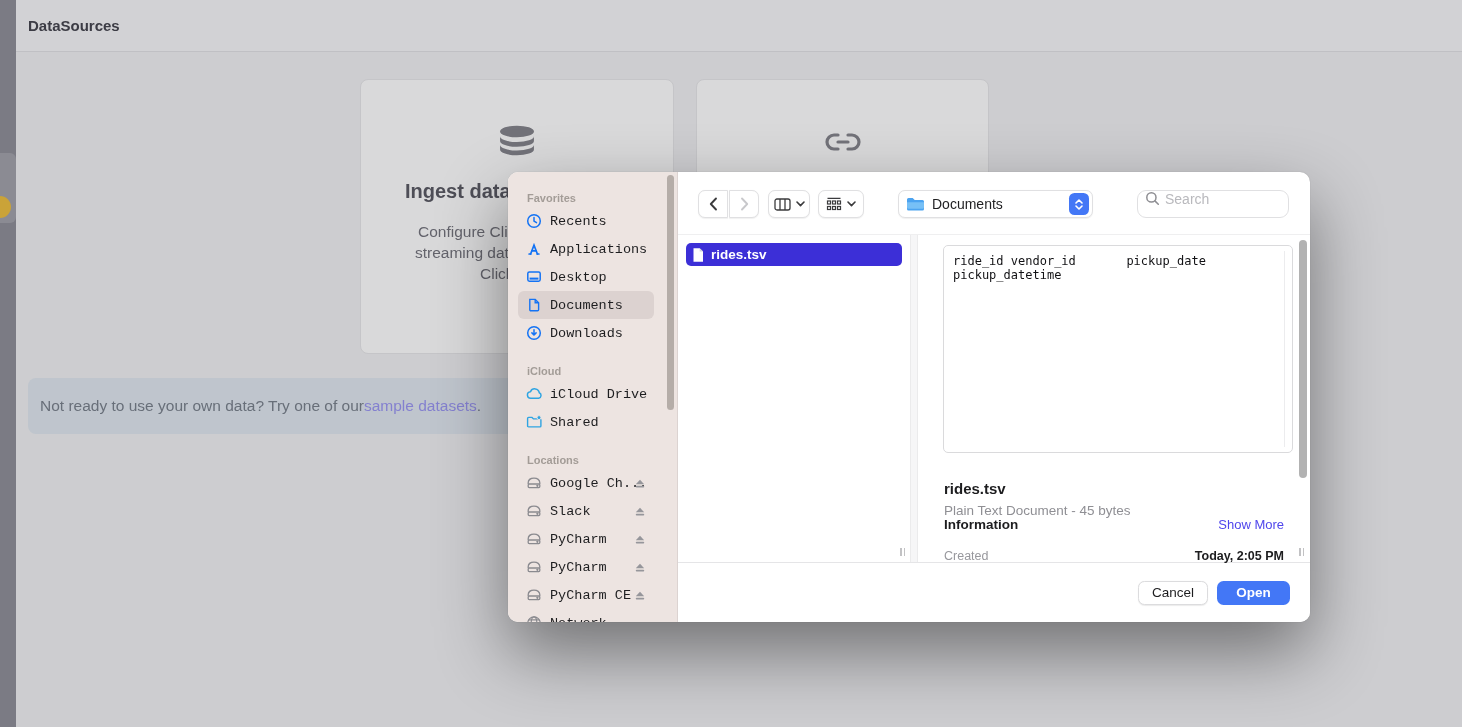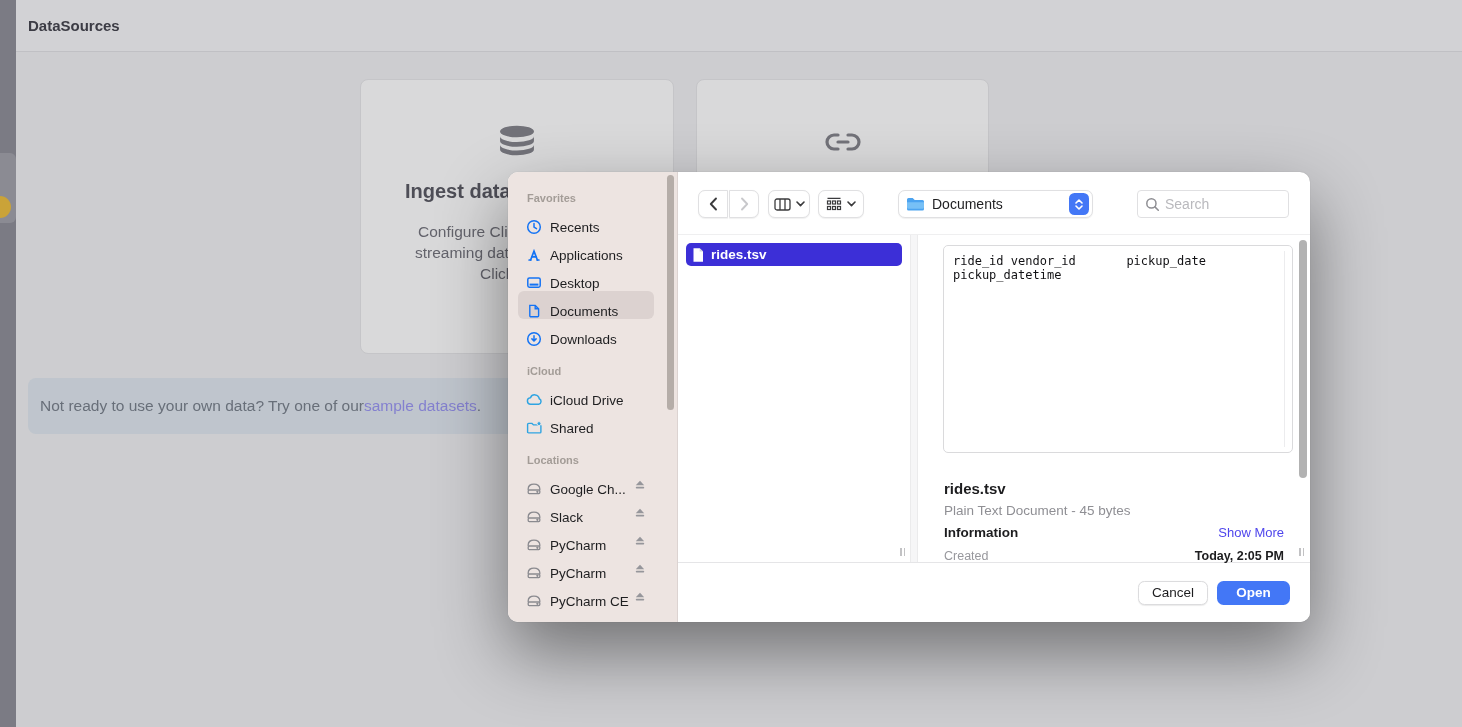--- a/index.html
+++ b/index.html
@@ -30,56 +30,56 @@
 
   .scrim { position:absolute; inset:0; background:rgba(18,18,22,0.16); z-index:5; }
 
   
   .dialog { position:absolute; left:508px; top:172px; width:802px; height:450px; border-radius:10px; background:#ffffff; box-shadow:0 30px 70px rgba(0,0,0,.45), 0 0 1px rgba(0,0,0,.25); z-index:10; display:flex; overflow:hidden; }
 
   
   .sb { width:170px; background:#ede4e1; border-right:1px solid rgba(0,0,0,.07); position:relative; flex:none; padding:20px 0 0 12px; }
   .sb-label { font-size:11px; font-weight:700; color:#a39c97; margin:0 0 2px 7px; height:13px; }
   .sb-label.gap { margin-top:18px; }
-  .sb-item { position:relative; width:136px; height:28px; margin-left:-2px; display:flex; align-items:flex-end; border-radius:6px; padding-left:7px; }
+  .sb-item { position:relative; width:136px; height:28px; margin-left:-2px; display:flex; align-items:center; border-radius:6px; padding-left:7px;font-family:Liberation Mono, monospace; }
   .sb-item.sel { background:#dcd2d0; }
   .sb-ico { width:18px; display:flex; justify-content:center; flex:none; }
   .sb-txt { font-size:13.5px; color:#1e1e20; margin-left:7px; white-space:nowrap; }
   .sb-eject { position:absolute; right:8px; top:8px; }
   .sb-scroll { position:absolute; right:3px; top:3px; width:7px; height:235px; border-radius:4px; background:rgba(125,117,111,.5); }
 
   
   .main { flex:1; display:flex; flex-direction:column; position:relative; }
   .toolbar { height:63px; position:relative; border-bottom:1px solid #efeff0; flex:none; }
   .tb-btn { position:absolute; top:18px; height:28px; background:#fff; border:1px solid #e0e0e2; border-radius:7px; display:flex; align-items:center; justify-content:center; box-shadow:0 .5px 1px rgba(0,0,0,.06); }
   .btn-back { left:20px; width:30px; border-radius:7px 0 0 7px; }
   .btn-fwd  { left:51px; width:30px; border-radius:0 7px 7px 0; }
   .btn-cols { left:90px; width:42px; gap:5px; }
   .btn-group{ left:140px; width:46px; gap:5px; }
   .loc-select { position:absolute; left:220px; top:18px; width:195px; height:28px; background:#fff; border:1px solid #e0e0e2; border-radius:7px; display:flex; align-items:center; padding-left:7px; box-shadow:0 .5px 1px rgba(0,0,0,.06); }
   .loc-label { font-size:14px; color:#1f1f21; margin-left:7px; flex:1; }
   .loc-capsule { width:20px; height:22px; border-radius:5.5px; background:#4377f6; margin-right:3px; display:flex; flex-direction:column; align-items:center; justify-content:center; gap:1px; flex:none; }
-  .search { position:absolute; right:21px; top:18px; width:152px; height:28px; background:#fff; border:1px solid #e0e0e2; border-radius:4px; display:flex; align-items:center; padding-left:7px; }
+  .search { position:absolute; right:21px; top:18px; width:152px; height:28px; background:#fff; border:1px solid #e0e0e2; border-radius:9px; display:flex; align-items:flex-start; padding-left:7px; }
   .search input { border:none; outline:none; width:110px; font-size:14px; color:#1f1f21; margin-left:5px; font-family:"Liberation Sans",sans-serif; background:transparent; }
   .search input::placeholder { color:#b9b9bd; }
 
   .content { flex:1; display:flex; position:relative; min-height:0; }
   .col-files { width:232px; flex:none; position:relative; background:#fff; }
   .col-sep { width:8px; flex:none; background:#f6f6f7; border-left:1px solid #ebebec; border-right:1px solid #ebebec; }
   .file-row { position:absolute; left:8px; top:8px; width:216px; height:23px; border-radius:5px; display:flex; align-items:center; padding-left:5px; }
   .file-row.sel { background:#3c2fd7; }
   .file-name { font-size:13.5px; font-weight:600; color:#fff; margin-left:6px; }
   .col-prev { flex:1; position:relative; background:#fff; }
   .prev-box { position:absolute; left:25px; top:10px; width:350px; height:208px; border:1px solid #dadadc; border-radius:5px; background:#fff; padding:8px 9px; }
   .prev-text { font-family:"DejaVu Sans Mono",monospace; font-size:12px; line-height:14px; color:#111114; white-space:pre; }
   .prev-scroll { position:absolute; right:7px; top:5px; bottom:5px; width:1px; background:#ececee; }
   .info-name { position:absolute; left:26px; top:245px; font-size:15px; font-weight:700; color:#1d1d1f; }
   .info-kind { position:absolute; left:26px; top:268px; font-size:13.5px; color:#8f8f94; }
   .info-row  { position:absolute; left:26px; right:26px; display:flex; justify-content:space-between; align-items:baseline; }
-  .row-info { top:290px; }
+  .row-info { top:282px; }
   .row-created { top:314px; }
   .lbl-information { font-size:13.5px; font-weight:700; color:#1d1d1f; }
   .lnk-showmore { font-size:13px; color:#4f46ec; }
   .lbl-created { font-size:12.5px; color:#98989d; }
   .val-created { font-size:12.5px; font-weight:600; color:#1d1d1f; }
   .main-scroll { position:absolute; right:3px; top:5px; width:8px; height:238px; border-radius:4px; background:rgba(0,0,0,.30); }
   .handle { position:absolute; bottom:6px; display:flex; gap:2px; }
   .handle i { width:1.5px; height:8px; background:#c2c2c4; display:block; }
   .h1 { right:5px; } .h2 { right:6px; }
 

